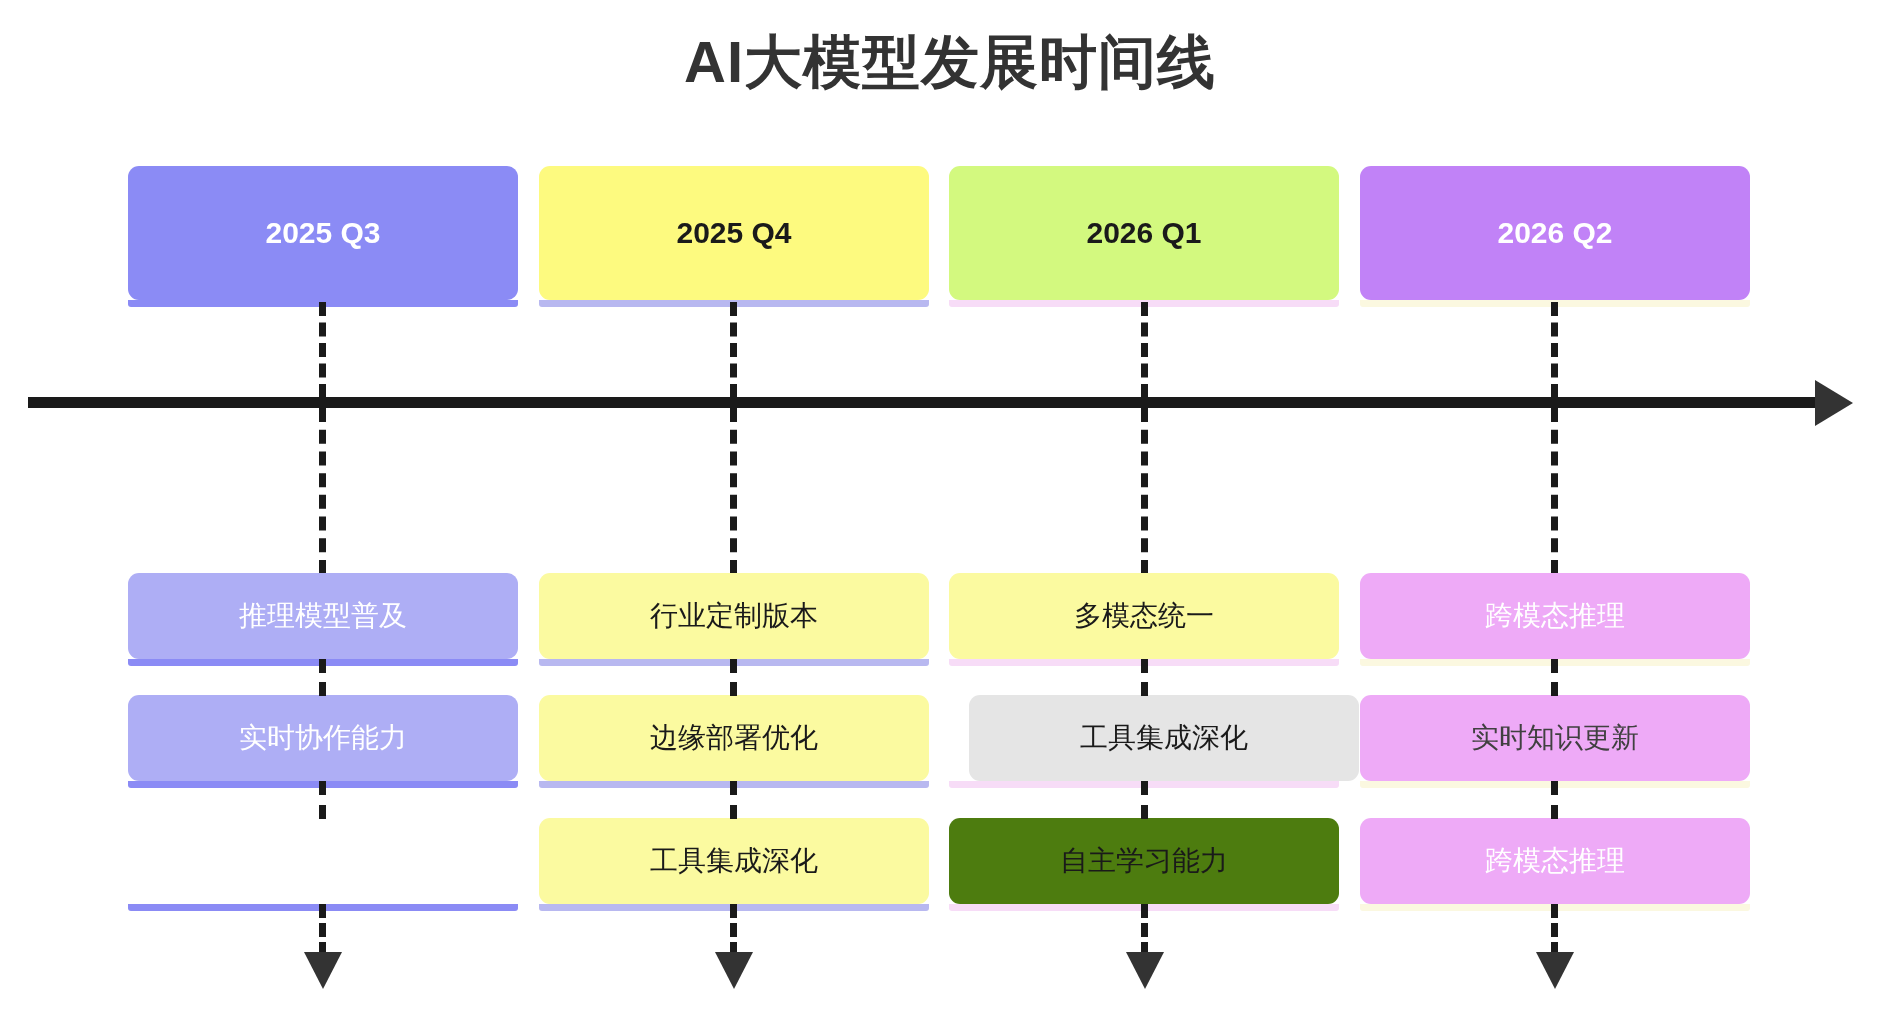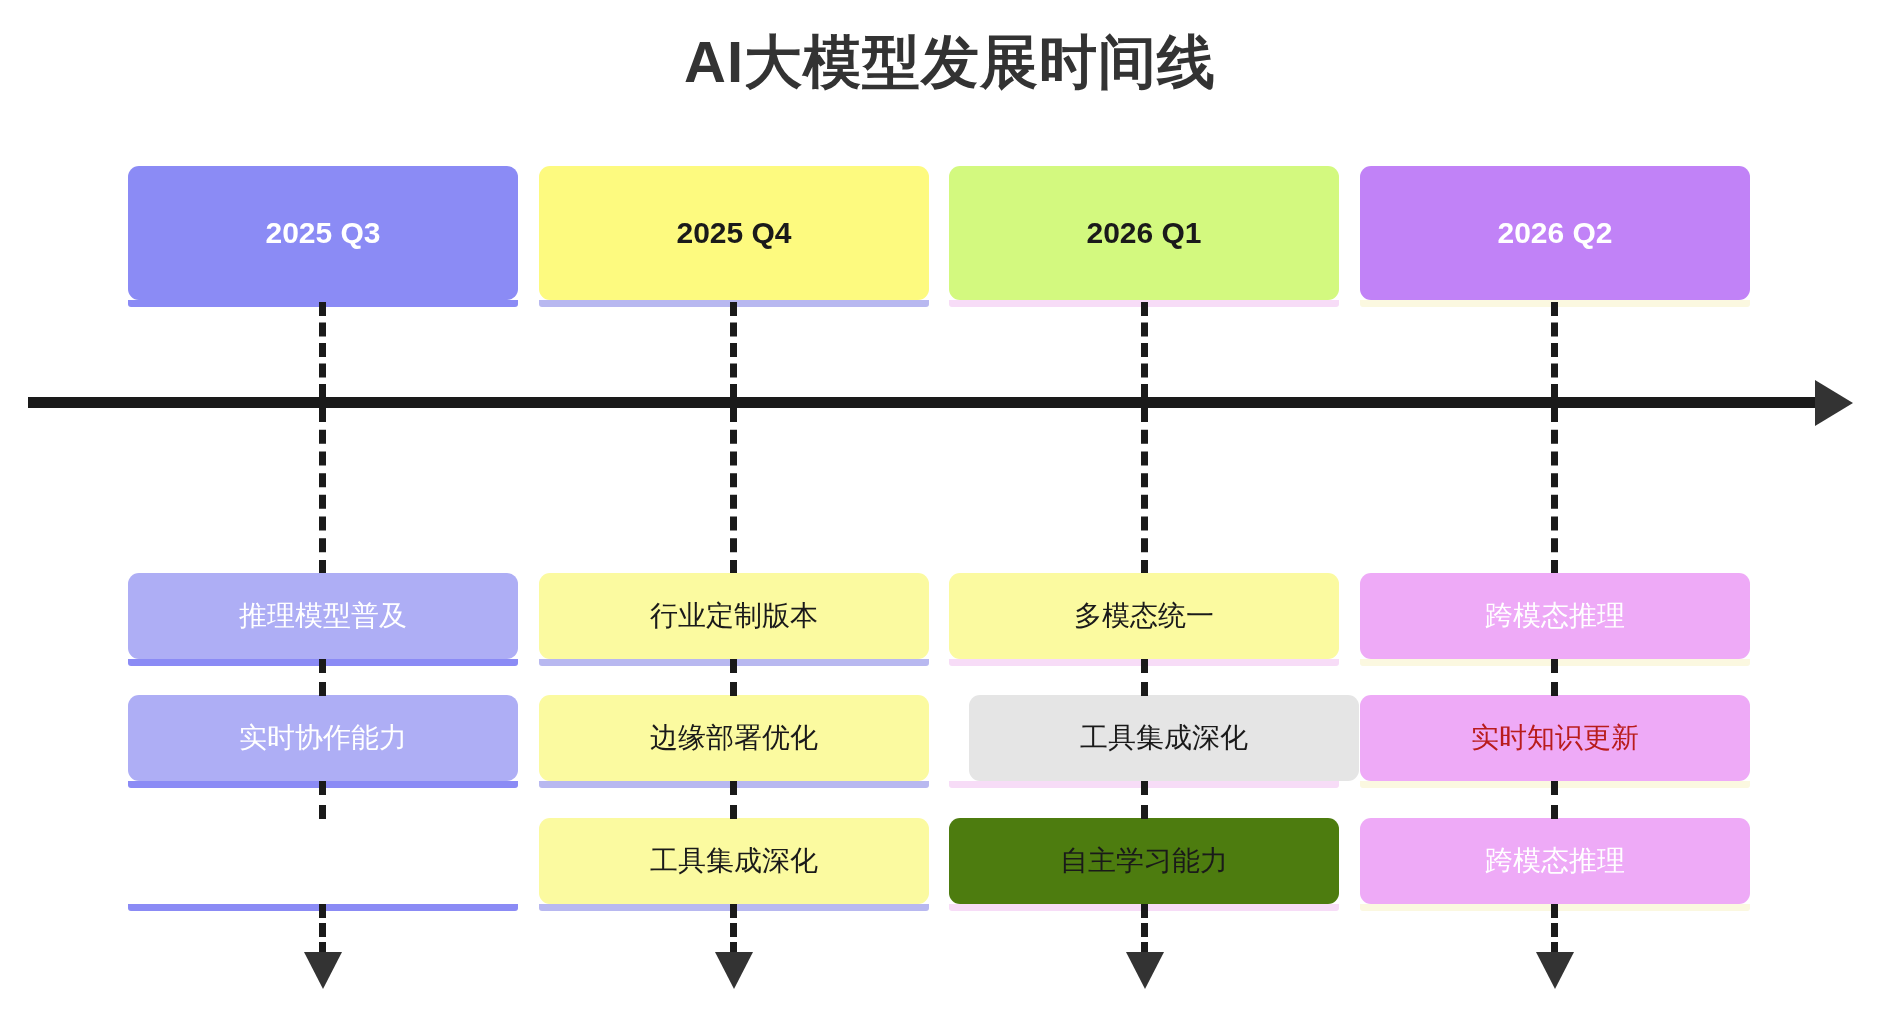--- a/index.html
+++ b/index.html
@@ -240,21 +240,21 @@
   <div class="item-card col-2 row-2" style="background: #4d7c0f;">
     <span class="item-label" style="color: rgb(26, 26, 26);">自主学习能力</span>
   </div>
   <div class="item-strip col-2 strip-2" style="background: rgb(247, 220, 247);"></div>
 
   <div class="item-card col-3 row-0" style="background: rgb(238, 170, 247);">
     <span class="item-label" style="color: rgb(255, 255, 255);">跨模态推理</span>
   </div>
   <div class="item-strip col-3 strip-0" style="background: rgb(251, 248, 224);"></div>
   <div class="item-card col-3 row-1" style="background: rgb(238, 170, 247);">
-    <span class="item-label" style="color: #b91c1c;">实时知识更新</span>
+    <span class="item-label" style="color: #404040;">实时知识更新</span>
   </div>
   <div class="item-strip col-3 strip-1" style="background: rgb(251, 248, 224);"></div>
   <div class="item-card col-3 row-2" style="background: rgb(238, 170, 247);">
     <span class="item-label" style="color: rgb(255, 255, 255);">跨模态推理</span>
   </div>
   <div class="item-strip col-3 strip-2" style="background: rgb(251, 248, 224);"></div>
 
   <div class="dash-v dash-gap-1 tick-0" style="border-left-color: rgb(26, 26, 26);"></div>
   <div class="dash-v dash-gap-2 tick-0" style="border-left-color: rgb(26, 26, 26);"></div>
   <div class="dash-v dash-gap-1 tick-1" style="border-left-color: rgb(26, 26, 26);"></div>

